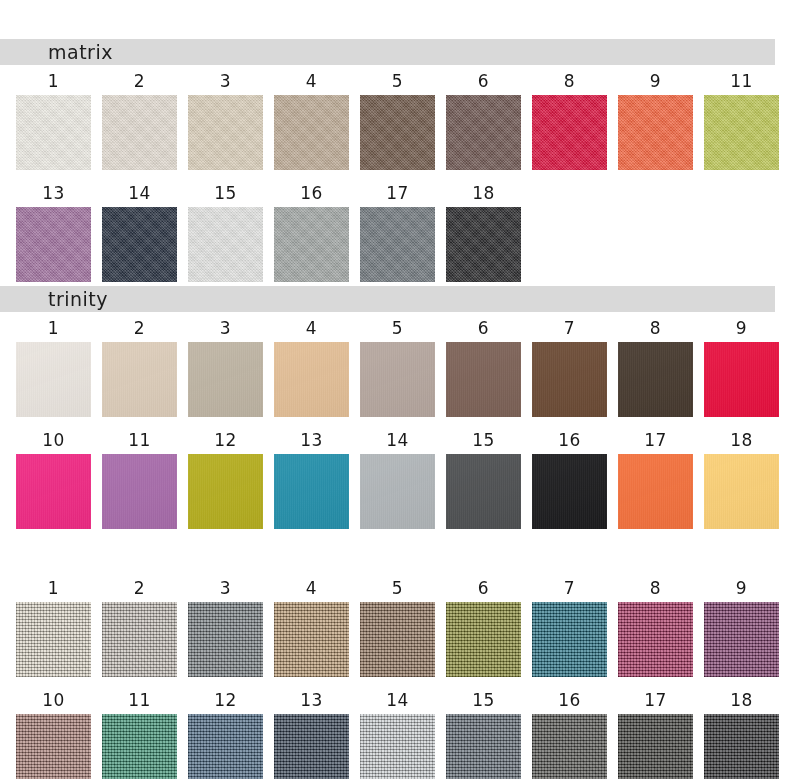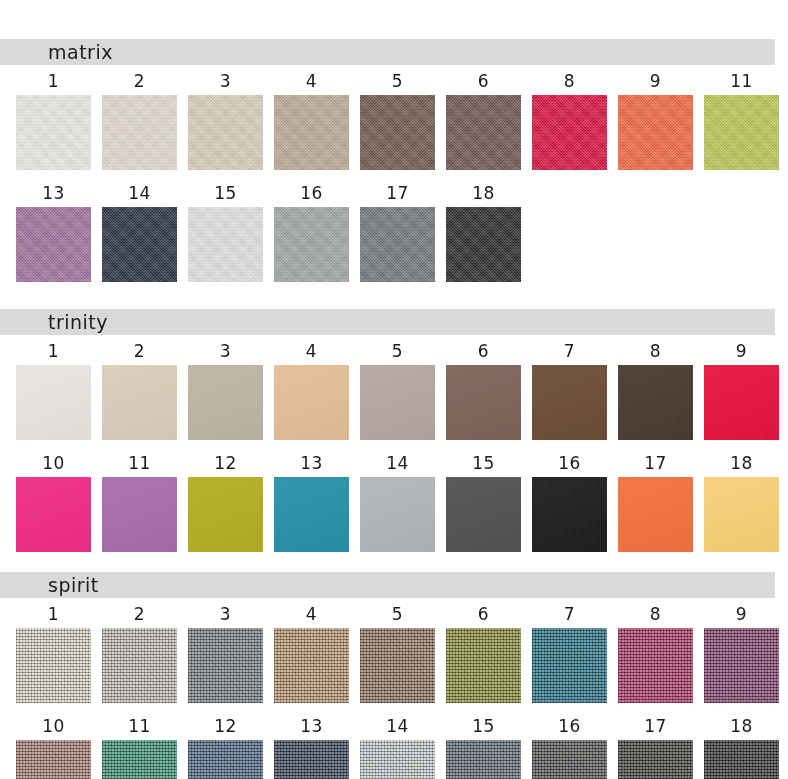--- a/index.html
+++ b/index.html
@@ -173,21 +173,21 @@
           <div class="swatch-cell">
             <div class="swatch-number">17</div>
             <div class="swatch-chip tex-linen" style="background-color: rgb(110, 117, 122);"></div>
           </div>
           <div class="swatch-cell">
             <div class="swatch-number">18</div>
             <div class="swatch-chip tex-linen" style="background-color: rgb(42, 42, 44);"></div>
           </div>
         </div>
       </div>
-      <div class="collection" style="top: 280px;">
+      <div class="collection" style="top: 257px;">
         <div class="collection-header">
           <div class="collection-title">trinity</div>
         </div>
         <div class="swatch-row" style="margin-top: 6px;">
           <div class="swatch-cell">
             <div class="swatch-number">1</div>
             <div class="swatch-chip tex-velvet" style="background-color: rgb(234, 229, 223);"></div>
           </div>
           <div class="swatch-cell">
             <div class="swatch-number">2</div>
@@ -255,23 +255,20 @@
             <div class="swatch-number">17</div>
             <div class="swatch-chip tex-velvet" style="background-color: rgb(244, 113, 61);"></div>
           </div>
           <div class="swatch-cell">
             <div class="swatch-number">18</div>
             <div class="swatch-chip tex-velvet" style="background-color: rgb(251, 208, 118);"></div>
           </div>
         </div>
       </div>
       <div class="collection" style="top: 543px;">
-        <div class="collection-header">
-          <div class="collection-title">spirit</div>
-        </div>
         <div class="swatch-row" style="margin-top: 6px;">
           <div class="swatch-cell">
             <div class="swatch-number">1</div>
             <div class="swatch-chip tex-weave" style="background-color: rgb(221, 214, 199);"></div>
           </div>
           <div class="swatch-cell">
             <div class="swatch-number">2</div>
             <div class="swatch-chip tex-weave" style="background-color: rgb(195, 188, 180);"></div>
           </div>
           <div class="swatch-cell">

